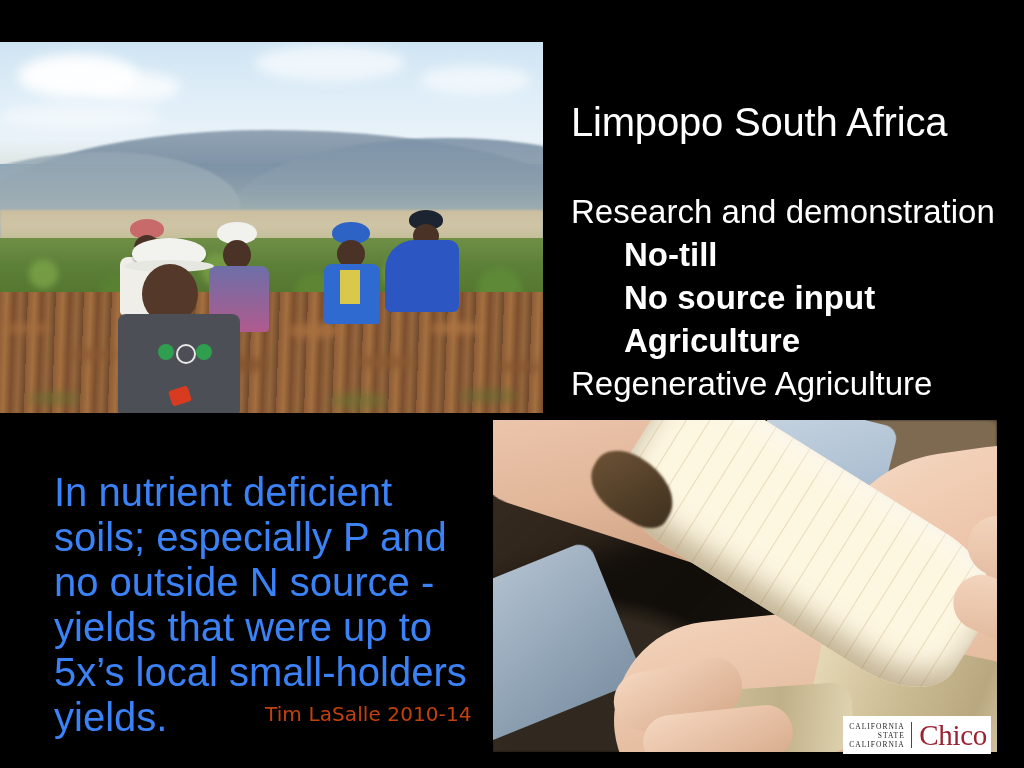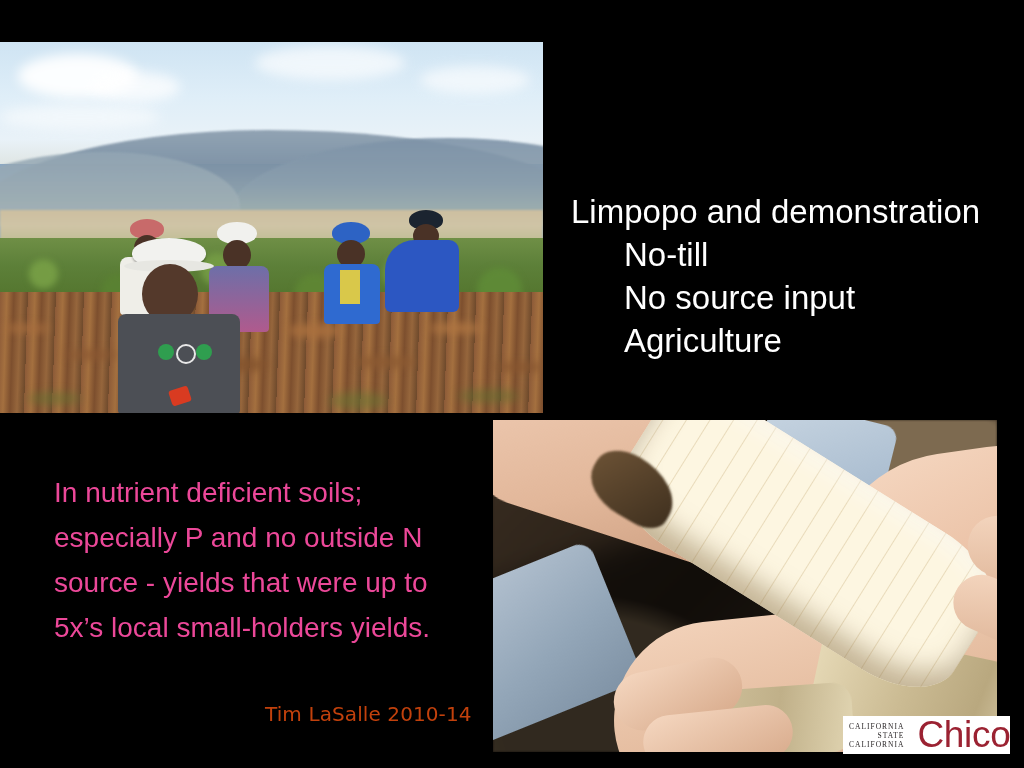--- a/index.html
+++ b/index.html
@@ -242,59 +242,59 @@
     color: #ffffff;
     font-size: 40px; line-height: 44px;
     letter-spacing: -0.2px;
     white-space: nowrap;
   }
   .bullets {
     position: absolute; left: 571px; top: 190px; width: 452px;
     color: #ffffff; font-size: 33px; line-height: 43px;
   }
   .bullets .lvl1 { margin: 0; }
-  .bullets .lvl2 { margin: 0; padding-left: 53px; }
+  .bullets .lvl2 { margin: 0; padding-left: 53px; font-weight: bold; }
 
   .caption {
     position: absolute; left: 54px; top: 470px; width: 430px;
-    color: #ec4899; font-size: 28px; line-height: 45px;
+    color: #3b82f6; font-size: 40px; line-height: 45px;
   }
   .attribution {
     position: absolute; left: 265px; top: 702px; width: 230px;
     color: #c2410c; font-size: 20px; line-height: 24px;
     font-family: "DejaVu Sans", sans-serif;
     letter-spacing: .1px;
   }
 
   
   .logo {
     position: absolute; left: 843px; top: 716px;
-    width: 167px; height: 38px;
+    width: 148px; height: 38px;
     background: #ffffff;
     display: flex; align-items: center;
     padding: 0 4px 0 6px;
     box-sizing: border-box;
   }
   .logo-left {
     font-family: "Liberation Serif", serif;
     color: #231f20;
     text-align: right;
     font-size: 7.5px;
     line-height: 9px;
     letter-spacing: 1px;
     padding-right: 6px;
     width: 74px;
   }
   .logo-rule {
     width: 2px; height: 26px; background: #9b2232; margin-right: 7px;
   }
   .logo-chico {
-    font-family: Liberation Sans, sans-serif;
+    font-family: Liberation Serif, serif;
     color: #9b2232;
-    font-size: 37px;
+    font-size: 29px;
     line-height: 30px;
     letter-spacing: -0.3px;
   }
 </style>
 </head>
 <body>
 
 <div id="slide">
 
   <div class="photo-top">
@@ -356,26 +356,28 @@
     <div class="husk"></div>
     <div class="husk2"></div>
     <div class="cob"></div>
     <div class="cob-silk"></div>
     <div class="finger f1"></div>
     <div class="finger f2"></div>
     <div class="finger f3"></div>
     <div class="finger f4"></div>
   </div>
 
+  <div class="title">Limpopo South Africa</div>
 
   <div class="bullets">
-    <p class="lvl1">Limpopo and demonstration</p>
+    <p class="lvl1">Research and demonstration</p>
     <p class="lvl2">No-till</p>
     <p class="lvl2">No source input</p>
     <p class="lvl2">Agriculture</p>
+    <p class="lvl1">Regenerative Agriculture</p>
   </div>
 
   <div class="caption">In nutrient deficient soils; especially P and no outside N source - yields that were up to 5x’s local small-holders yields.</div>
   <div class="attribution">Tim LaSalle 2010-14</div>
 
   <div class="logo">
     <div class="logo-left">
       <div>CALIFORNIA</div>
       <div>STATE</div>
       <div>CALIFORNIA</div>

